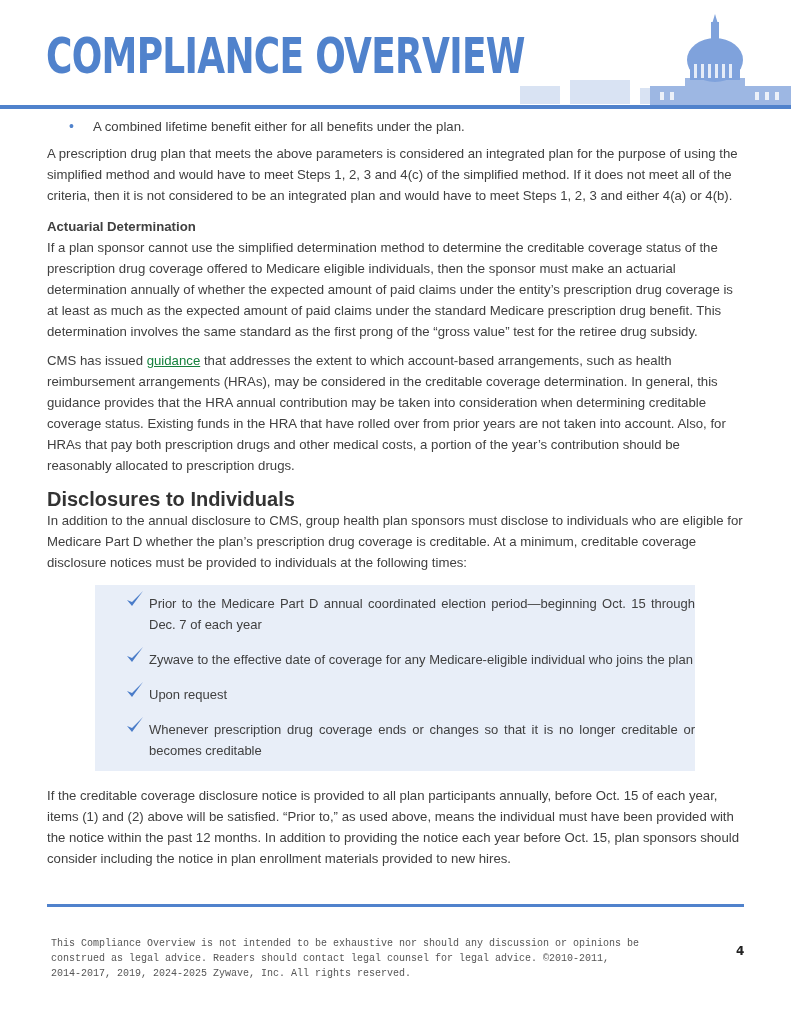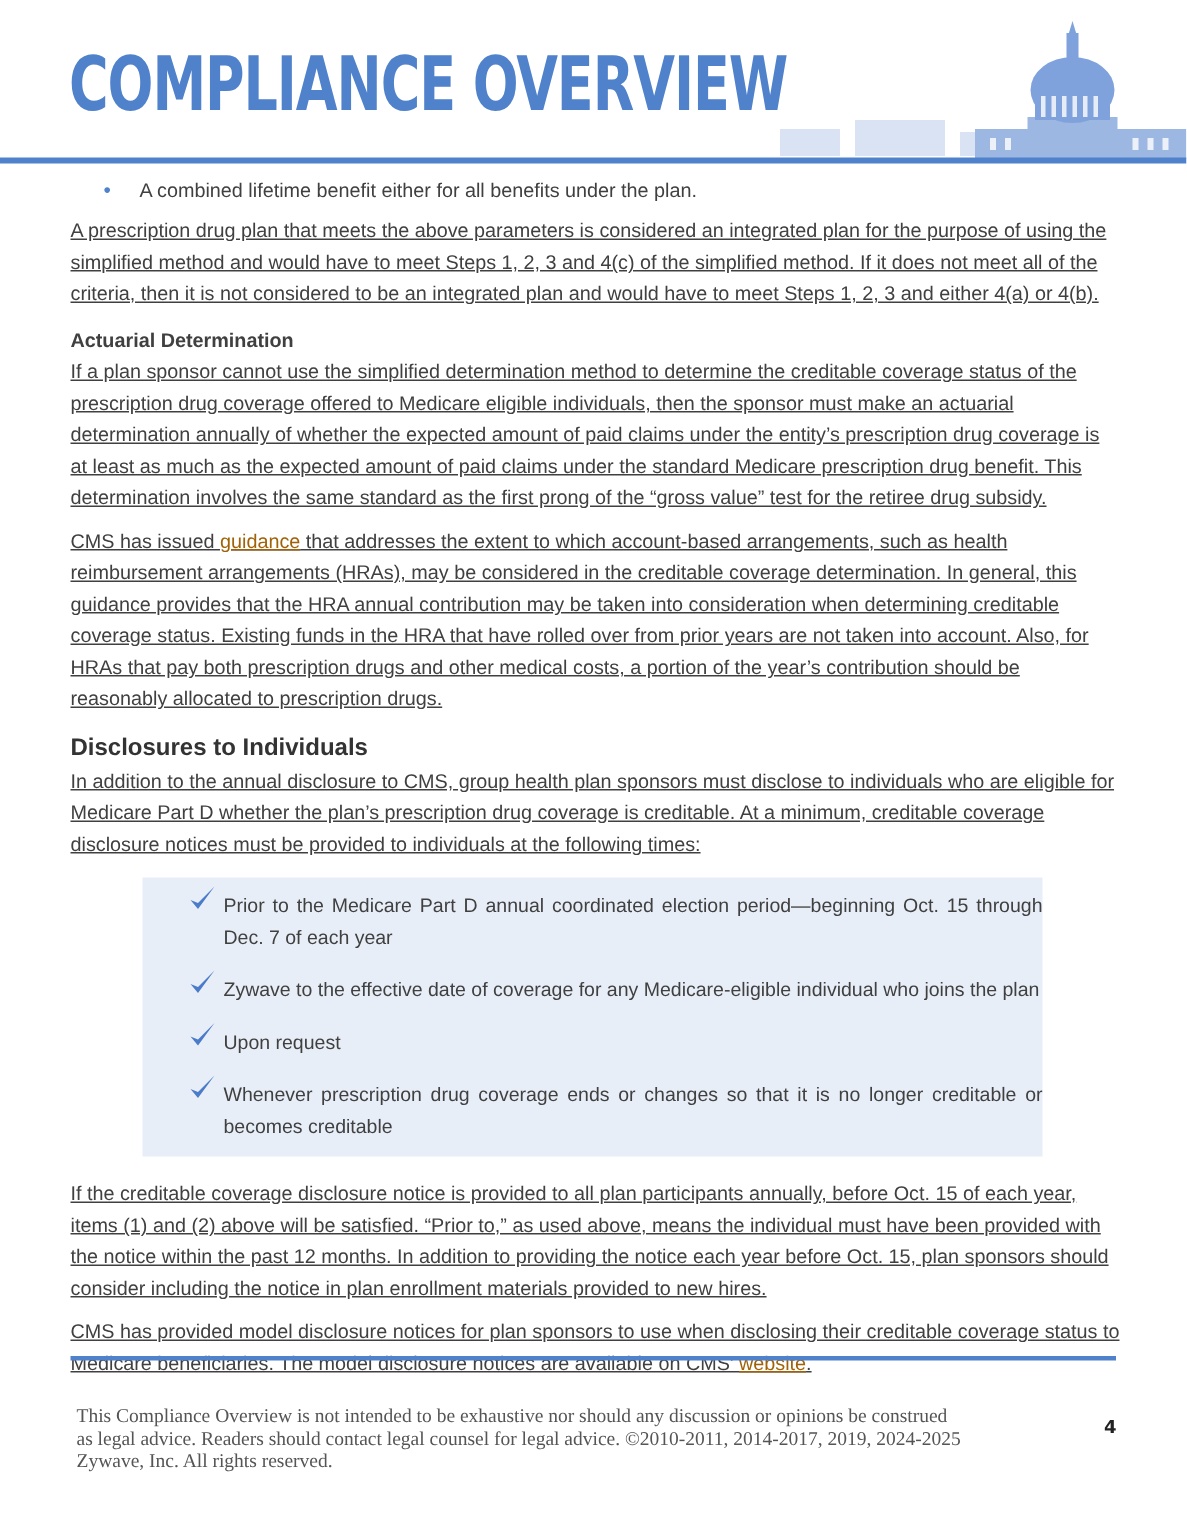--- a/index.html
+++ b/index.html
@@ -6,35 +6,35 @@
   body { width: 791px; height: 1024px; position: relative; overflow: hidden;
          font-family: "Liberation Sans", sans-serif; color: #404040; }
   .header { position: absolute; left: 0; top: 0; width: 658px; height: 110px; }
   .title { position: absolute; left: 46px; top: 26px; font-family: "DejaVu Sans", sans-serif;
            font-weight: bold; font-size: 50px; letter-spacing: -1px; color: #5082cc;
            transform: scaleX(0.72); transform-origin: left top; line-height: 60px; white-space: nowrap; }
   .capitol { position: absolute; left: 500px; top: 8px; width: 291px; height: 100px; }
   .header-rule { position: absolute; left: 0; top: 105px; width: 791px; height: 4px; background: #5082cc; }
 
   .content { position: absolute; left: 47px; top: 116px; width: 700px; font-size: 13.2px; line-height: 21px; }
-  p { margin: 0 0 8px 0; text-decoration: underline; }
+  p { margin: 0 0 8px 0; }
   .bullet { position: relative; padding-left: 46px; margin-bottom: 6px; }
   .bullet .dot { position: absolute; left: 22px; top: 0; color: #5082cc; font-size: 14px; }
   .subhead { font-weight: bold; color: #404040; margin-top: 10px; }
-  .section-head { font-size: 16px; font-weight: bold; color: #333333; margin-top: 12px; line-height: 22px; }
-  a { color: #a16207; text-decoration: underline; }
+  .section-head { font-size: 20px; font-weight: bold; color: #333333; margin-top: 12px; line-height: 22px; }
+  a { color: #15803d; text-decoration: underline; }
 
   .checklist { margin: 12px 0 14px 48px; width: 600px; background: #e8eef8; padding: 8px 0 6px 28px; box-sizing: border-box; }
   .check-item { position: relative; padding-left: 26px; margin: 0 0 14px 0; font-size: 13px; line-height: 21px; text-align: justify; }
   .check-item:last-child { margin-bottom: 4px; }
   .check-icon { position: absolute; left: 2px; top: -4px; width: 20px; height: 20px; }
 
   .bottom-rule { position: absolute; left: 47px; top: 904px; width: 697px; height: 3px; background: #5082cc; }
-  .footer { position: absolute; left: 51px; top: 936px; width: 590px; font-family: Liberation Serif, serif;
-            font-size: 13px; line-height: 15px; color: #555555; }
+  .footer { position: absolute; left: 51px; top: 936px; width: 590px; font-family: Liberation Mono, monospace;
+            font-size: 10px; line-height: 15px; color: #555555; }
   .page-num { position: absolute; left: 736px; top: 944px; font-family: "DejaVu Sans", sans-serif; font-size: 12px; font-weight: bold; color: #222; }
 </style>
 </head>
 <body>
 
 <div class="header">
   <div class="title">COMPLIANCE OVERVIEW</div>
   <svg class="capitol" viewBox="0 0 291 100">
     <g fill="#c9d8ef" opacity="0.7">
       <rect x="20" y="78" width="40" height="18"></rect>
@@ -106,18 +106,17 @@
     <div class="check-item">
       <svg class="check-icon" viewBox="0 0 20 20">
           <path d="M2 11 L7 17 L18 2 L7 13 Z" fill="#4a7cc9"></path>
         </svg>
       <span>Whenever prescription drug coverage ends or changes so that it is no longer creditable or becomes creditable</span>
     </div>
   </div>
 
   <p>If the creditable coverage disclosure notice is provided to all plan participants annually, before Oct. 15 of each year, items (1) and (2) above will be satisfied. “Prior to,” as used above, means the individual must have been provided with the notice within the past 12 months. In addition to providing the notice each year before Oct. 15, plan sponsors should consider including the notice in plan enrollment materials provided to new hires.</p>
 
-  <p><span>CMS has provided model disclosure notices for plan sponsors to use when disclosing their creditable coverage status to Medicare beneficiaries. The model disclosure notices are available on CMS’ </span><a href="#">website</a><span>.</span></p>
 </div>
 
 <div class="bottom-rule"></div>
 <div class="footer">This Compliance Overview is not intended to be exhaustive nor should any discussion or opinions be construed as legal advice. Readers should contact legal counsel for legal advice. ©2010-2011, 2014-2017, 2019, 2024-2025 Zywave, Inc. All rights reserved.</div>
 <div class="page-num">4</div>
 
 </body></html>

